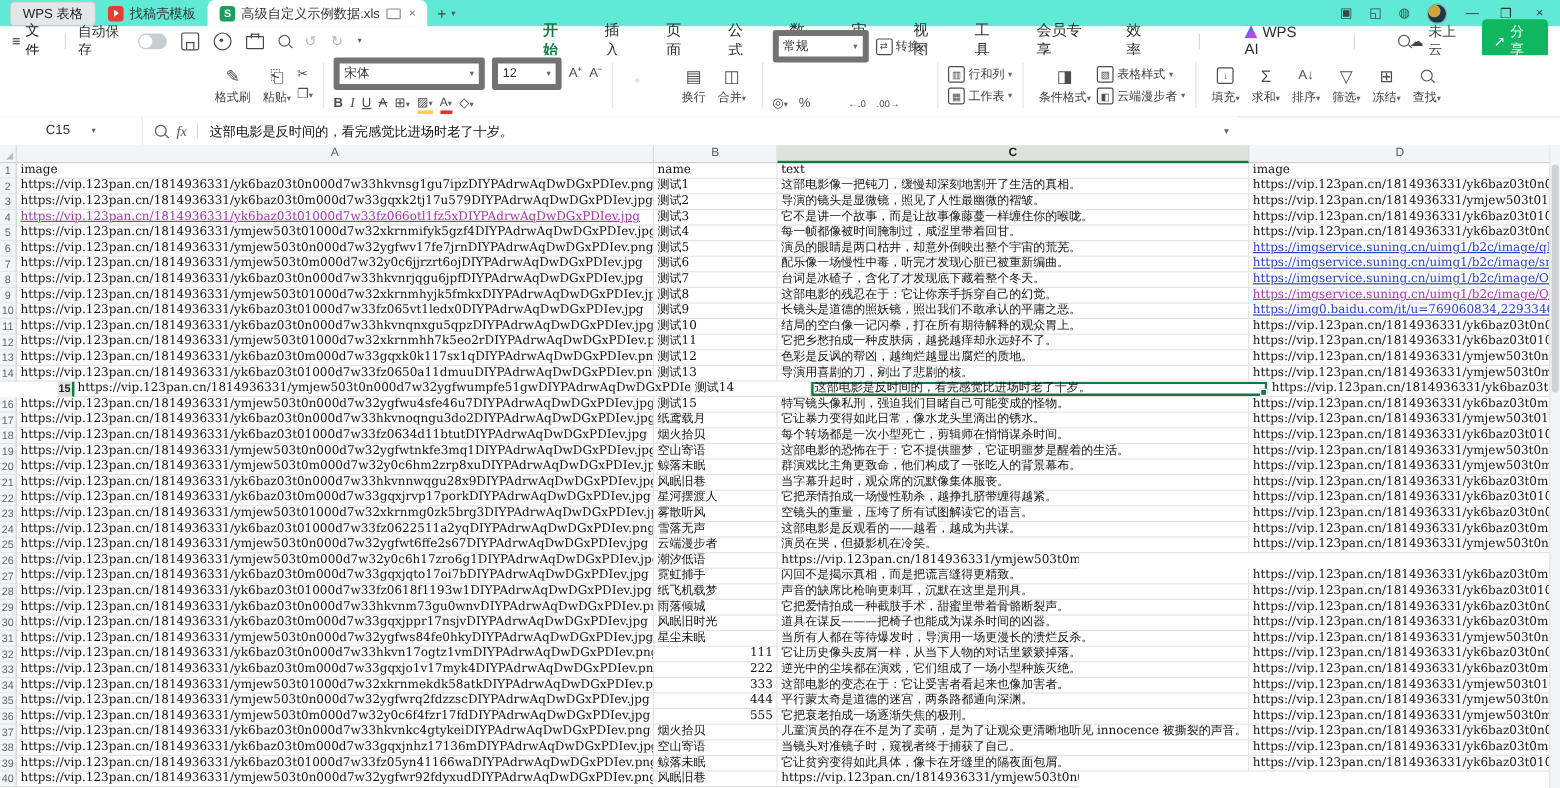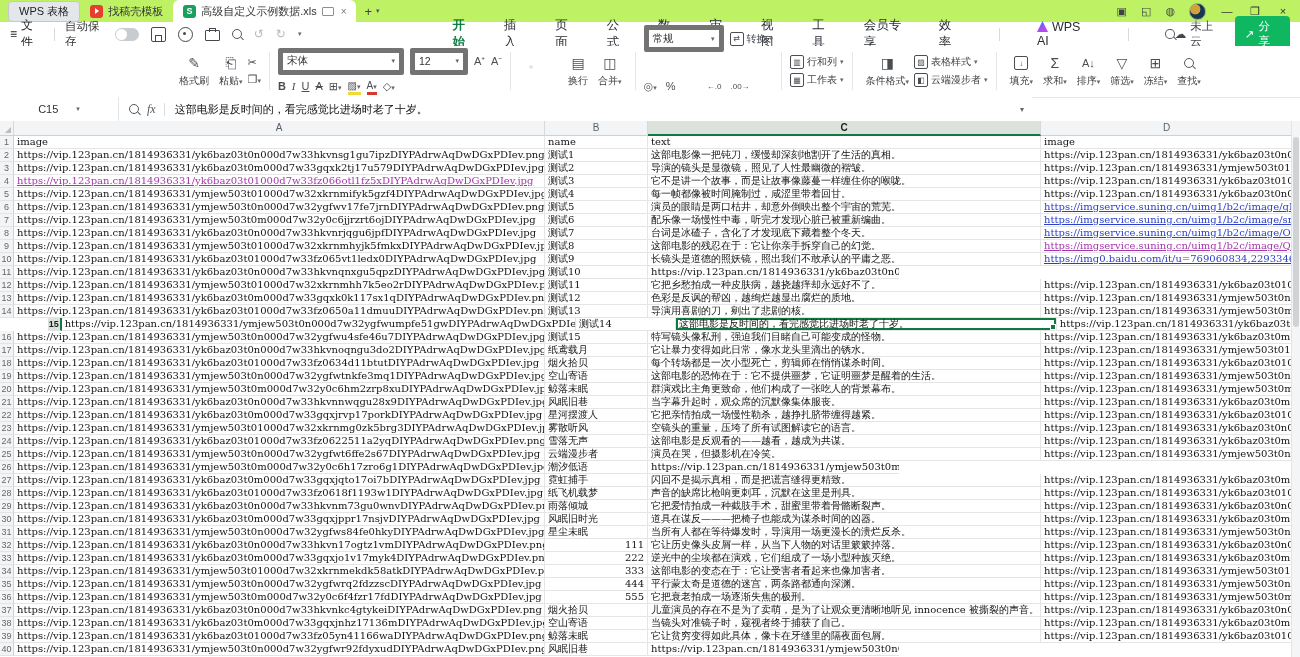--- a/index.html
+++ b/index.html
@@ -1,19 +1,19 @@
 <!DOCTYPE html>
 <html><head>
 <meta charset="utf-8">
 <style>
   html,body{margin:0;padding:0;}
   body{width:1300px;height:657px;overflow:hidden;background:#fff;
        font-family:"Liberation Sans",sans-serif;position:relative;font-size:12px;color:#333;}
   
-  .tabbar{position:absolute;top:0;left:0;width:1300px;height:22px;background:#bef264;
+  .tabbar{position:absolute;top:0;left:0;width:1300px;height:22px;background:#5eead4;
           display:flex;align-items:center;}
   .home-tab{margin-left:8px;padding:2px 10px;background:#e4e7ea;border:1px solid #c3c8cd;
             border-radius:4px;font-size:11px;color:#222;}
   .doc-tab{display:flex;align-items:center;gap:5px;height:22px;padding:0 10px;font-size:11px;color:#333;}
   .doc-tab.active{background:#fff;border-radius:6px 6px 0 0;}
   .tab-ic{width:13px;height:13px;border-radius:3px;display:inline-flex;align-items:center;
           justify-content:center;color:#fff;font-size:9px;font-weight:bold;}
   .tab-ic.red{background:#e63e30;}
   .tab-ic.red::after{content:"";width:0;height:0;border-left:4px solid #fff;border-top:3px solid transparent;border-bottom:3px solid transparent;}
   .tab-ic.green{background:#18a05e;}
@@ -449,20 +449,21 @@
         <div class="rnum">10</div>
         <div class="cell cA"><span>https://vip.123pan.cn/1814936331/yk6baz03t01000d7w33fz065vt1ledx0DIYPAdrwAqDwDGxPDIev.jpg</span></div>
         <div class="cell cB"><span>测试9</span></div>
         <div class="cell cC"><span>长镜头是道德的照妖镜，照出我们不敢承认的平庸之恶。</span></div>
         <div class="cell cD"><span class="lkb">https://img0.baidu.com/it/u=769060834,229334670</span></div>
       </div>
       <div class="grow">
         <div class="rnum">11</div>
         <div class="cell cA"><span>https://vip.123pan.cn/1814936331/yk6baz03t0n000d7w33hkvnqnxgu5qpzDIYPAdrwAqDwDGxPDIev.jpg</span></div>
         <div class="cell cB"><span>测试10</span></div>
+        <div class="cell cC"><span>结局的空白像一记闪拳，打在所有期待解释的观众胃上。</span></div>
         <div class="cell cD"><span>https://vip.123pan.cn/1814936331/yk6baz03t0n000</span></div>
       </div>
       <div class="grow">
         <div class="rnum">12</div>
         <div class="cell cA"><span>https://vip.123pan.cn/1814936331/ymjew503t01000d7w32xkrnmhh7k5eo2rDIYPAdrwAqDwDGxPDIev.png</span></div>
         <div class="cell cB"><span>测试11</span></div>
         <div class="cell cC"><span>它把乡愁拍成一种皮肤病，越挠越痒却永远好不了。</span></div>
         <div class="cell cD"><span>https://vip.123pan.cn/1814936331/yk6baz03t01000</span></div>
       </div>
       <div class="grow">

